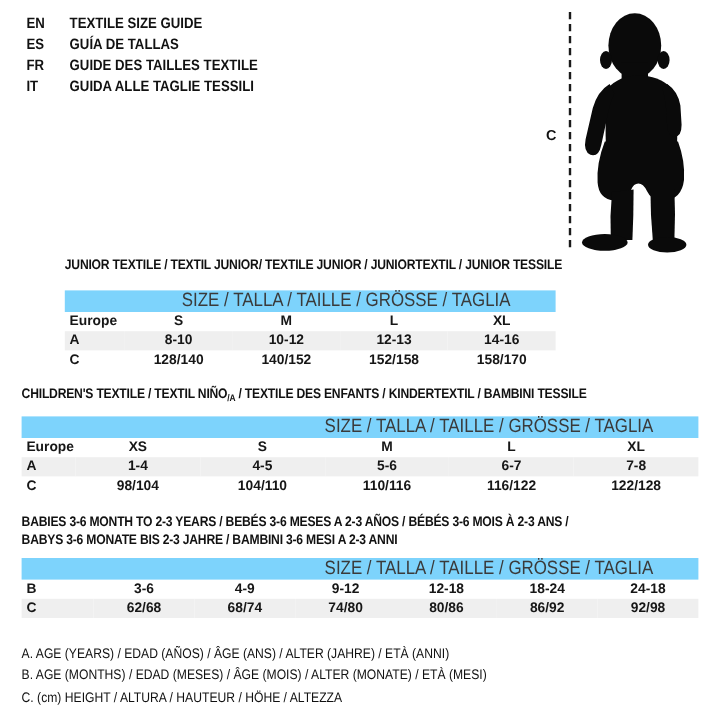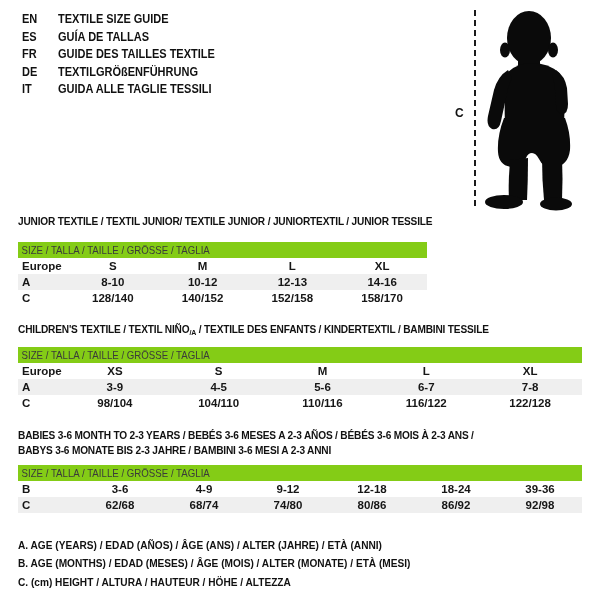--- a/index.html
+++ b/index.html
@@ -16,54 +16,51 @@
   .lang-code{display:inline-block;width:36px;}
 
   
   .figure{position:absolute;left:452px;top:6px;width:148px;height:208px;}
   .dash-line{position:absolute;left:22px;top:4px;height:196px;width:0;border-left:2px dashed #1a1a1a;}
   .c-label{position:absolute;left:3px;top:100px;font-size:12px;font-weight:700;}
   .toddler{position:absolute;left:30px;top:2px;}
 
   
   .sec{position:absolute;left:18px;}
-  .s1{top:214px;width:409px;height:100px;}
+  .s1{top:214px;width:409px;height:100px;margin-left:36px;}
   .s2{top:322px;width:564px;height:100px;}
   .s3{top:428px;width:564px;height:100px;}
   .tbl-title{font-size:11.5px;font-weight:700;letter-spacing:-.2px;transform:scaleX(.88);transform-origin:0 0;white-space:nowrap;line-height:14.5px;}
   .sub{font-size:8px;vertical-align:-2px;}
   .sec table{position:absolute;left:0;width:100%;border-collapse:collapse;table-layout:fixed;}
   .s1 table{top:28px;}
   .s2 table{top:25px;}
   .s3 table{top:37px;}
-  thead th{background:#84cc16;height:16px;font-weight:400;font-size:11px;color:#3a3a3a;text-align:left;padding:0;}
+  thead th{background:#7dd3fc;height:16px;font-weight:400;font-size:16px;color:#3a3a3a;text-align:right;padding:0;}
   tbody td{height:16px;font-size:11.5px;font-weight:700;text-align:center;padding:0;color:#161616;line-height:16px;}
   td.lab{text-align:left;padding-left:4px;}
   tr.alt td{background:#efefef;}
   th .cx{padding-left:4px;font-weight:400;}
 
   
   .notes{position:absolute;left:18px;top:536px;}
-  .note-line{height:18.4px;font-size:11.5px;font-weight:700;line-height:18.4px;}
+  .note-line{height:18.4px;font-size:11.5px;font-weight:400;line-height:18.4px;}
 </style>
 </head>
 <body>
 
 <div class="lang-block">
   <div class="lang-row">
     <span class="lang-code"><span class="cx">EN</span></span><span class="cx">TEXTILE SIZE GUIDE</span>
   </div>
   <div class="lang-row">
     <span class="lang-code"><span class="cx">ES</span></span><span class="cx">GUÍA DE TALLAS</span>
   </div>
   <div class="lang-row">
     <span class="lang-code"><span class="cx">FR</span></span><span class="cx">GUIDE DES TAILLES TEXTILE</span>
-  </div>
-  <div class="lang-row">
-    <span class="lang-code"><span class="cx">DE</span></span><span class="cx">TEXTILGRÖßENFÜHRUNG</span>
   </div>
   <div class="lang-row">
     <span class="lang-code"><span class="cx">IT</span></span><span class="cx">GUIDA ALLE TAGLIE TESSILI</span>
   </div>
 </div>
 
 <div class="figure">
   <span class="c-label">C</span>
   <div class="dash-line"></div>
   <svg class="toddler" width="115" height="203" viewBox="0 0 115 203">
@@ -145,21 +142,21 @@
       <tr>
         <td class="lab">Europe</td>
         <td>XS</td>
         <td>S</td>
         <td>M</td>
         <td>L</td>
         <td>XL</td>
       </tr>
       <tr class="alt">
         <td class="lab">A</td>
-        <td>3-9</td>
+        <td>1-4</td>
         <td>4-5</td>
         <td>5-6</td>
         <td>6-7</td>
         <td>7-8</td>
       </tr>
       <tr>
         <td class="lab">C</td>
         <td>98/104</td>
         <td>104/110</td>
         <td>110/116</td>
@@ -189,21 +186,21 @@
       </tr>
     </thead>
     <tbody>
       <tr>
         <td class="lab">B</td>
         <td>3-6</td>
         <td>4-9</td>
         <td>9-12</td>
         <td>12-18</td>
         <td>18-24</td>
-        <td>39-36</td>
+        <td>24-18</td>
       </tr>
       <tr class="alt">
         <td class="lab">C</td>
         <td>62/68</td>
         <td>68/74</td>
         <td>74/80</td>
         <td>80/86</td>
         <td>86/92</td>
         <td>92/98</td>
       </tr>

